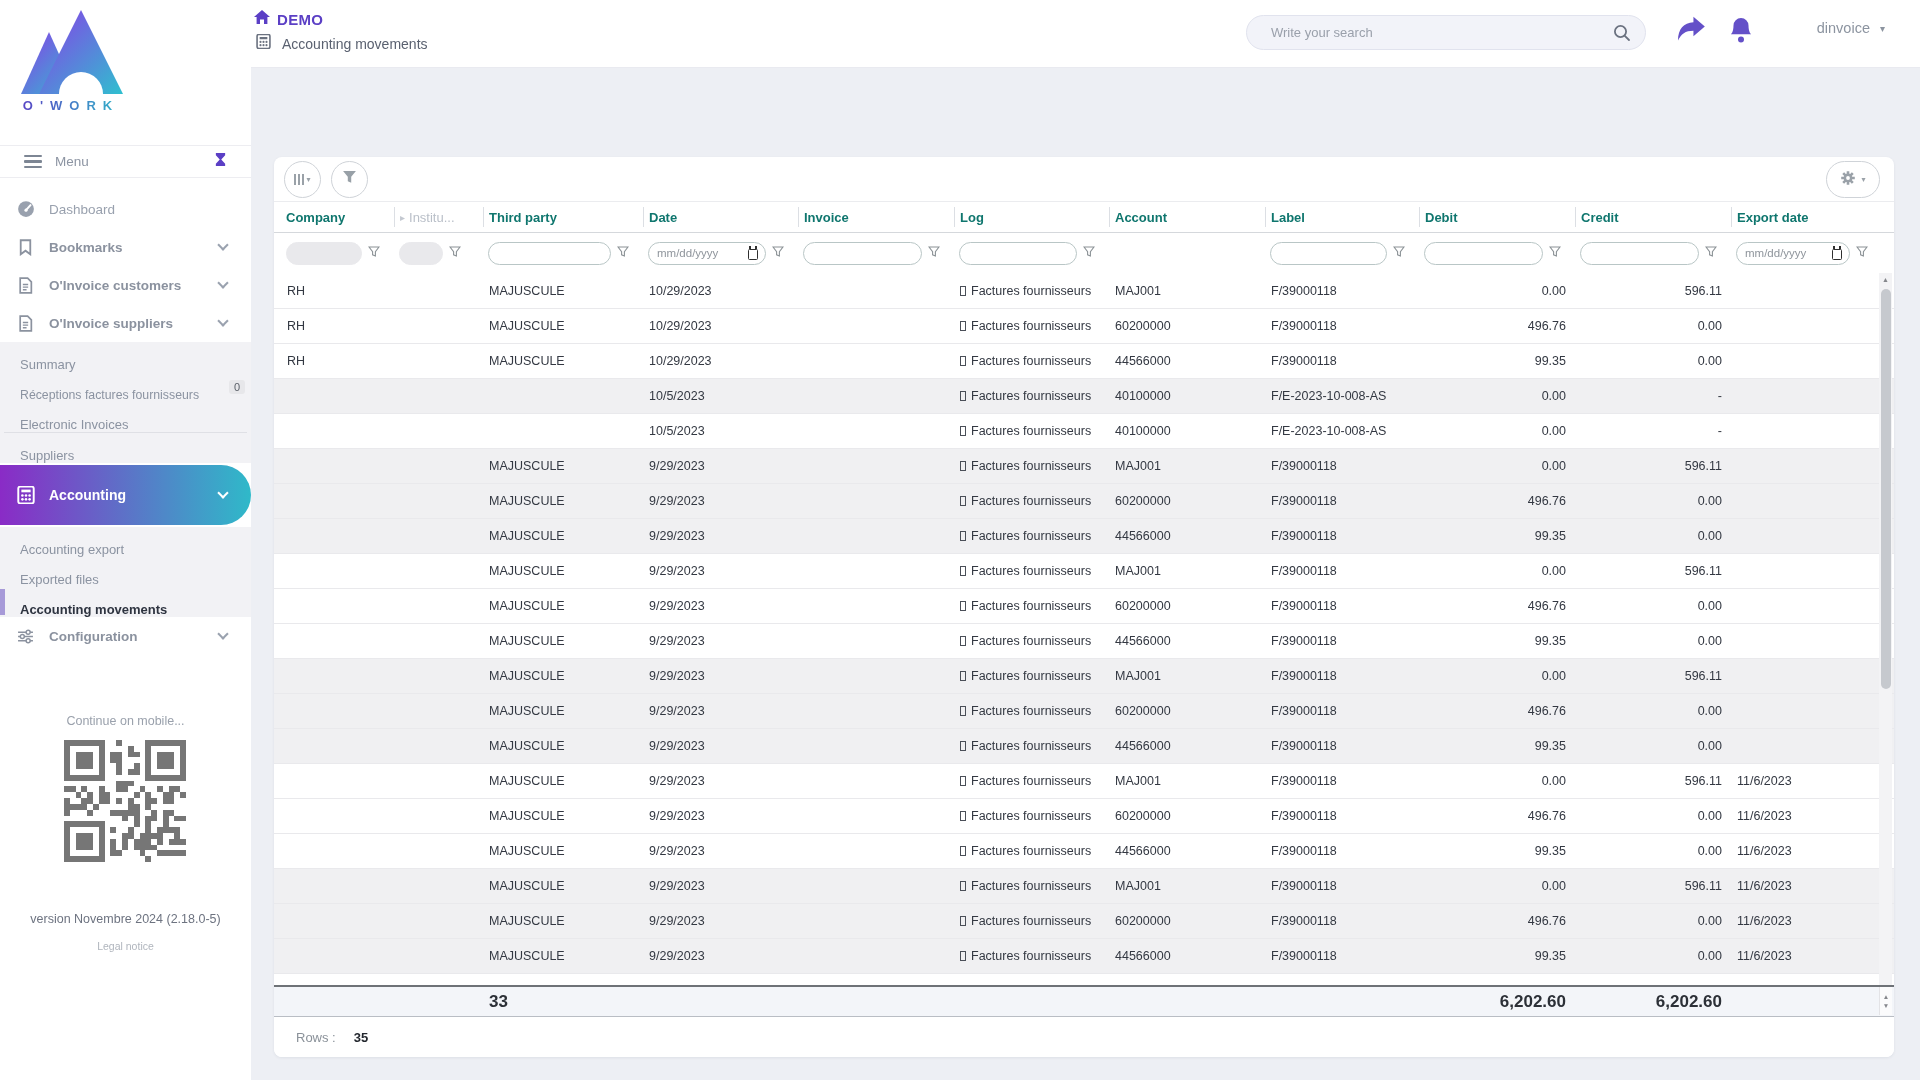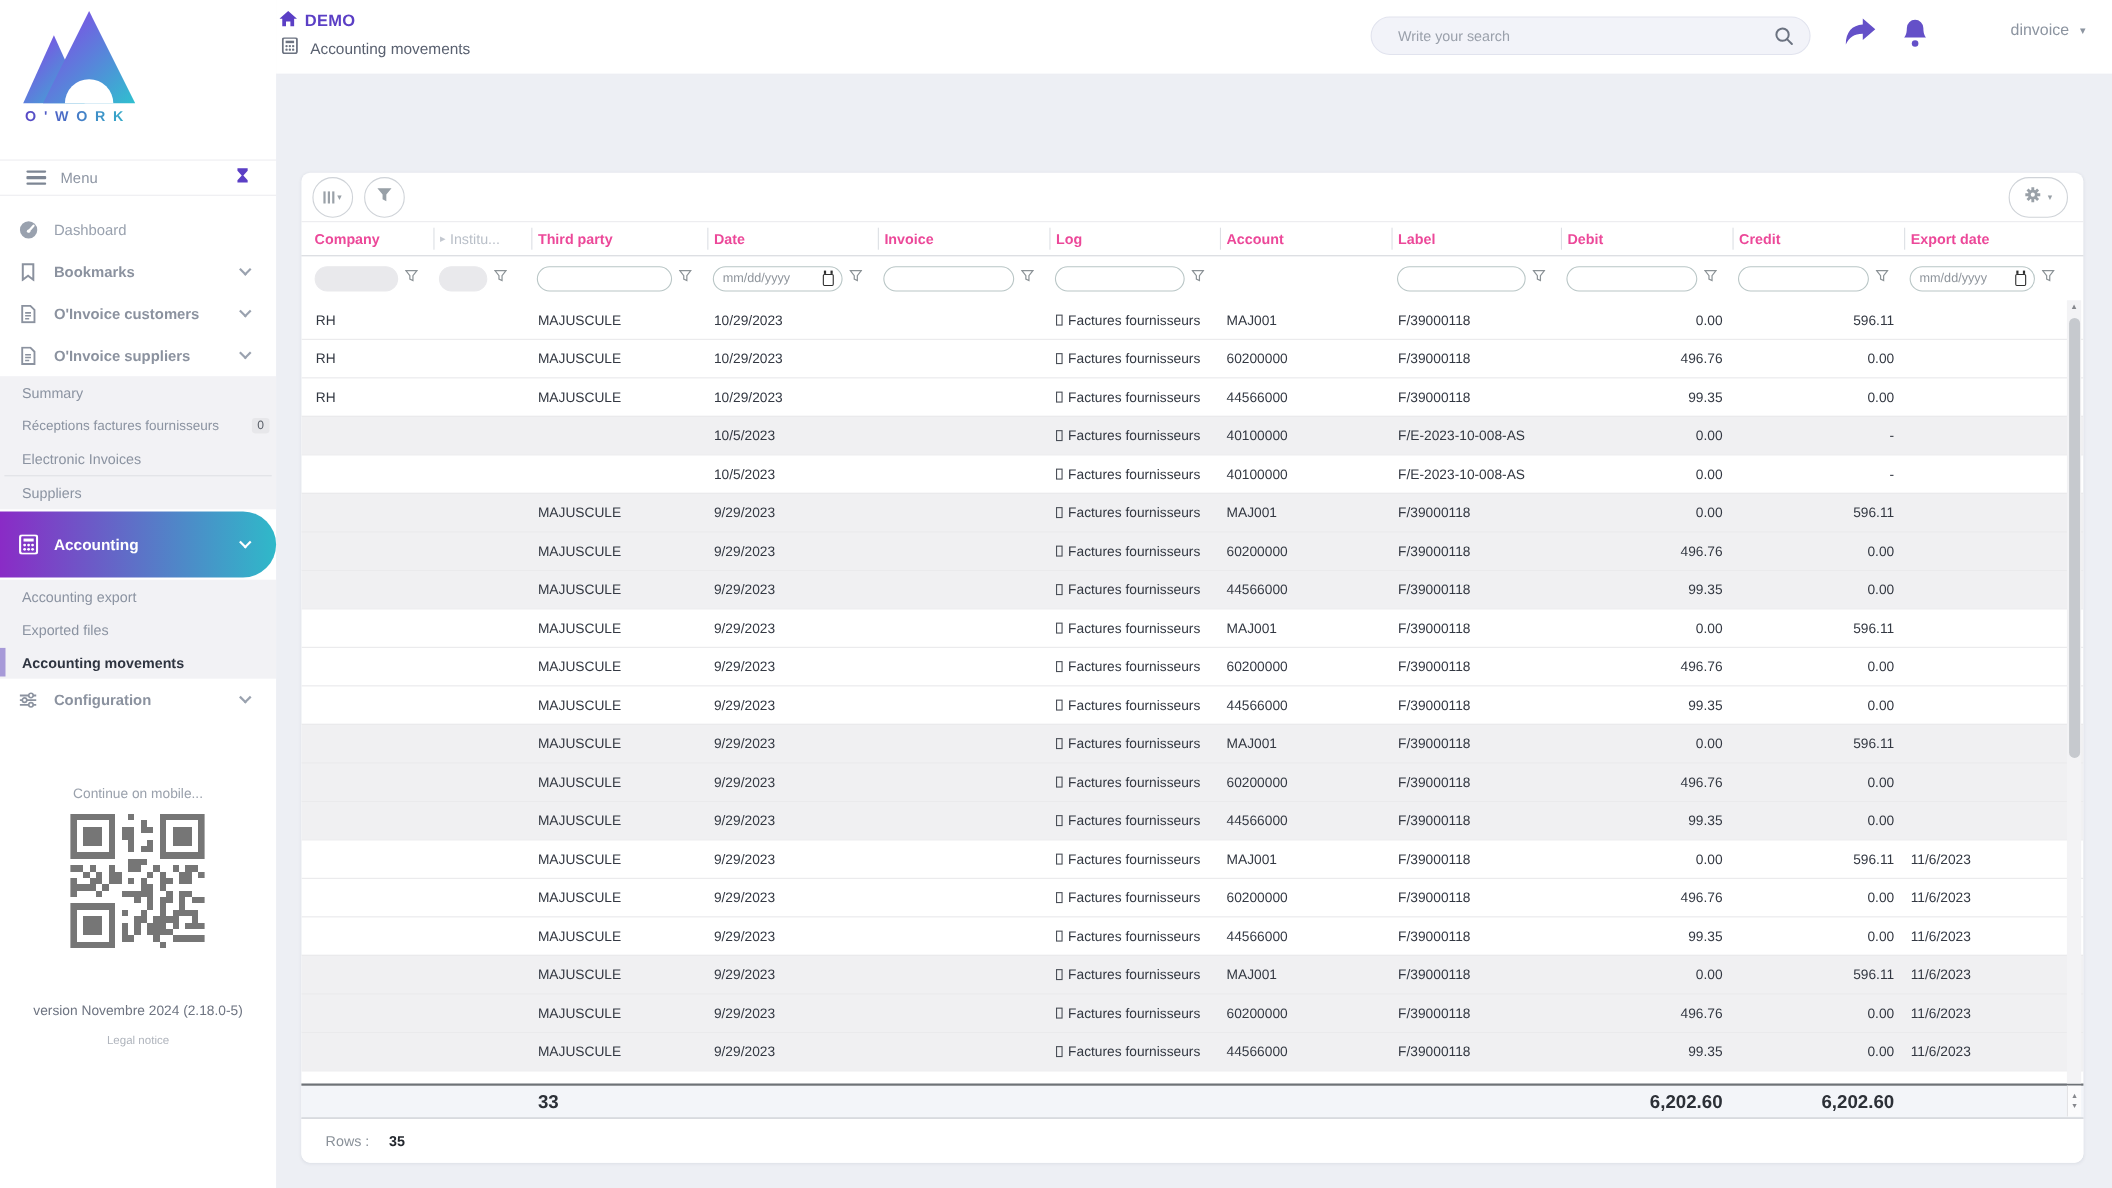--- a/index.html
+++ b/index.html
@@ -20,21 +20,21 @@
   .hamburger i { display:block; height:2.5px; background:#7d8694; border-radius:1px; }
   .menu-label { margin-left:13px; font-size:13.5px; color:#8d95a3; flex:1; }
   .nav { position:absolute; top:190px; left:0; width:251px; }
   .nav-item { height:38px; display:flex; align-items:center; padding:0 16px; position:relative; cursor:pointer; }
   .nico { width:19px; height:19px; display:inline-flex; align-items:center; justify-content:center; }
   .nlabel { margin-left:14px; font-size:13.5px; font-weight:bold; color:#8b929f; }
   .nlabel.reg { font-weight:normal; color:#99a1ae; }
   .chev { position:absolute; right:24px; top:50%; width:8px; height:8px; margin-top:-6px;
     border-right:2px solid #9aa2af; border-bottom:2px solid #9aa2af; transform:rotate(45deg); }
   .subgroup { background:#f2f2f5; }
-  .sub-item { height:30px; display:flex; align-items:center; padding:0 20px; position:relative;
+  .sub-item { height:30px; display:flex; align-items:flex-end; padding:0 20px; position:relative;
     font-size:13px; color:#8b93a1; cursor:pointer; }
   .sub-div { height:1px; background:#dfe0e5; margin:0 4px; }
   .badge { position:absolute; right:6px; top:50%; transform:translateY(-50%);
     background:#e7e7ea; color:#5b6069; font-size:11px; border-radius:3px;
     padding:1px 5px; font-weight:normal; }
   .acc-pill { position:relative; height:60px; margin:2px 0; display:flex; align-items:center;
     padding:0 16px; background:linear-gradient(90deg,#8a2bc6,#2fb9c9);
     border-top-right-radius:30px; border-bottom-right-radius:30px; cursor:pointer; }
   .acc-pill .nlabel { color:#fff; font-size:14px; }
   .acc-pill .chev { border-color:#fff; transform:rotate(45deg); }
@@ -53,42 +53,42 @@
   .crumb1 .txt { font-size:15px; font-weight:bold; color:#5b3fc5; letter-spacing:.3px; }
   .crumb2 { position:absolute; left:5px; top:34px; display:flex; align-items:center; gap:11px; }
   .crumb2 .txt { font-size:14px; color:#5a6170; }
   .search-pill { position:absolute; left:995px; top:15px; width:400px; height:35px;
     background:#f2f3f9; border:1px solid #e1e3ee; border-radius:18px; }
   .search-pill input { position:absolute; left:24px; top:0; width:330px; height:33px; border:0;
     background:transparent; outline:none; font-size:13px; color:#0f766e; font-family:inherit; }
   .search-pill input::placeholder { color:#9aa0ab; }
   .search-ic { position:absolute; right:14px; top:8px; }
   .hd-ic { position:absolute; top:16px; cursor:pointer; }
-  .userbox { position:absolute; right:24px; top:20px; display:flex; align-items:center; gap:10px;
+  .userbox { position:absolute; right:35px; top:20px; display:flex; align-items:center; gap:10px;
     color:#8c94a0; font-size:14.5px; cursor:pointer;text-align:right; }
 
   
   .card { position:absolute; left:274px; top:157px; width:1620px; height:900px; background:#fff;
     border-radius:8px; box-shadow:0 1px 3px rgba(40,50,80,.08); z-index:2; }
   .toolbar { position:absolute; left:0; top:0; width:100%; height:45px; border-bottom:1px solid #ebecef; }
   .circle-btn { position:absolute; top:4px; width:37px; height:37px; border:1px solid #cfd3d8;
     border-radius:50%; background:#fff; display:flex; align-items:center; justify-content:center;
     gap:2px; cursor:pointer; color:#9aa1a8; }
   .cols-bars { display:flex; gap:2px; }
   .cols-bars i { width:2px; height:11px; background:#9aa1a8; display:block; }
   .tiny-caret { font-size:8px; color:#9aa1a8; }
   .gear-btn { position:absolute; right:14px; top:4px; width:54px; height:37px; border:1px solid #cfd3d8;
     border-radius:19px; background:#fff; display:flex; align-items:center; justify-content:center;
     gap:5px; cursor:pointer; }
 
   .cols { display:grid; grid-template-columns:113px 89px 160px 155px 156px 155px 156px 154px 156px 156px 151px;
     padding-left:7px; }
   .thead { position:absolute; top:45px; left:0; width:100%; height:31px; align-items:center;
     border-bottom:1px solid #d5d8dc; }
-  .th { font-size:13px; font-weight:bold; color:#ec4899; padding-left:5px; height:20px;
+  .th { font-size:13px; font-weight:bold; color:#0f766e; padding-left:5px; height:20px;
     display:flex; align-items:center; border-left:1px solid #dcdfe4; }
   .th:first-child { border-left:0; }
   .th.muted { color:#b9bfc8; font-weight:normal; }
   .sort-arrow { color:#c3c8d0; font-size:10px; margin-right:4px; }
 
   .frow { position:absolute; top:76px; left:0; width:100%; height:40px; align-items:center; }
   .fcell { display:flex; align-items:center; padding-left:5px; }
   .fcell input { height:23px; border:1px solid #b9c6c6; border-radius:12px; background:#fff;
     outline:none; font-size:11.5px; color:#555; padding:0 8px; font-family:inherit; width:calc(100% - 32px); }
   .fcell input::placeholder { color:#8f959c; }

